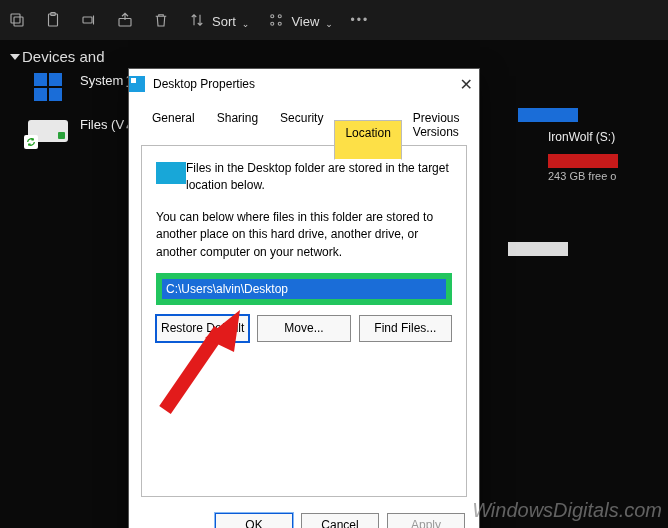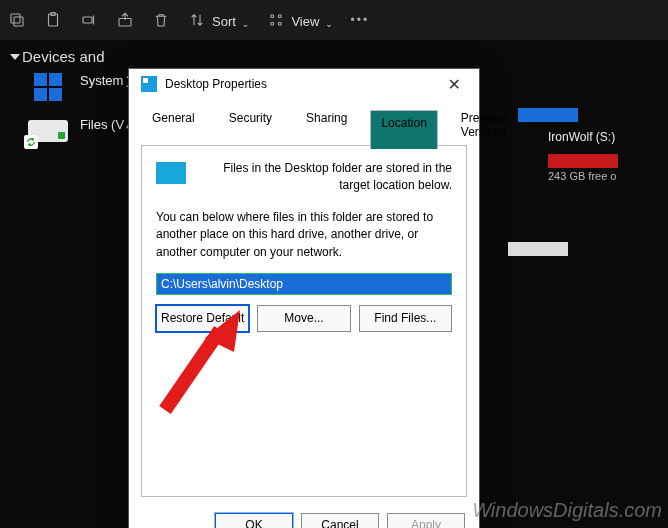--- a/index.html
+++ b/index.html
@@ -33,36 +33,36 @@
   
   .right-drives { position:absolute; top:68px; right:0; width:120px; }
   .usage-blue { height:14px; background:#1a6dd8; width:60px; margin-bottom:2px; margin-left:-30px;}
   .usage-red { height:14px; background:#c71a1a; width:70px; margin-bottom:2px; }
   .rlabel { font-size:12px; color:#eee; margin-bottom:10px; }
   .rsize { font-size:11px; color:#bbb; margin-bottom:8px; }
   .usage-grey { width:60px; height:14px; background:#dcdcdc; margin-left:-40px; margin-top:60px; }
 
   
   .dialog { position:absolute; top:28px; left:128px; width:352px; height:480px; background:#fff; color:#000; border:1px solid #555; box-shadow: 0 8px 24px rgba(0,0,0,0.5); display:flex; flex-direction:column; }
-  .dlg-title { height:30px; display:flex; align-items:center; padding:0 12px; font-size:12px; }
+  .dlg-title { height:30px; display:flex; align-items:center; padding:0 0; font-size:12px; }
   .dlg-title-icon { width:16px; height:16px; background:#1a9de0; margin-right:8px; display:inline-block; position:relative; }
   .dlg-title-icon::after { content:""; position:absolute; width:5px; height:5px; background:#fff; top:2px; left:2px; }
   .dlg-close { margin-left:auto; font-size:16px; color:#333; cursor:pointer; padding:2px 6px; }
 
-  .tabs { display:flex; padding: 6px 4px 0 12px; gap:12px; border-bottom:none; }
+  .tabs { display:flex; padding: 6px 4px 0 12px; gap:0; border-bottom:none; }
   .tab { padding: 5px 10px; font-size:12px; border:1px solid transparent; cursor:pointer; }
-  .tab.active { border:1px solid #bbb; border-bottom:1px solid #fff; background:#0f766e; position:relative; top:5px; }
+  .tab.active { border:1px solid #bbb; border-bottom:1px solid #fff; background:#fde047; position:relative; top:15px; }
   .tab-body { margin: 0 12px 6px 12px; border:1px solid #bbb; flex:1; padding: 14px 14px; font-size:12px; line-height:1.45; }
 
-  .folder-row { display:flex; align-items:flex-start; gap:8px; margin-bottom:14px;text-align:right; }
+  .folder-row { display:flex; align-items:flex-start; margin-bottom:14px; }
   .folder-ic { width:30px; height:22px; background:#18a7d8; position:relative; margin-top:2px;}
   .desc { flex:1; }
 
   .path-input { margin-top:12px; }
-  .path-input input { width:100%; padding:3px 4px; border:1px solid #22c55e; font-size:12px; color:#fff; background:#1a6dd8; }
+  .path-input input { width:100%; padding:3px 4px; border:6px solid #22c55e; font-size:12px; color:#fff; background:#1a6dd8; }
   .path-input input::selection { background:#1a6dd8; color:#fff; }
 
   .btn-row { display:flex; gap:8px; margin-top:10px; }
   .btn { flex:1; padding:4px 0; border:1px solid #888; background:#f8f8f8; font-size:12px; cursor:pointer; text-align:center; }
   .btn.focus { border:1px solid #0a5bd6; outline:1px solid #0a5bd6; }
 
   .dlg-footer { display:flex; justify-content:flex-end; gap:8px; padding: 10px 14px; }
   .fbtn { width:78px; padding:4px 0; border:1px solid #888; background:#f8f8f8; font-size:12px; cursor:pointer; text-align:center; }
   .fbtn.primary { border:1px solid #0a5bd6; outline:1px solid #85b8f4; }
   .fbtn.disabled { color:#999; }
@@ -177,22 +177,22 @@
   </div>
 
   <div class="dialog">
     <div class="dlg-title">
       <span class="dlg-title-icon"></span>
       <span>Desktop Properties</span>
       <span class="dlg-close">✕</span>
     </div>
     <div class="tabs">
       <div class="tab">General</div>
+      <div class="tab">Sharing</div>
       <div class="tab">Security</div>
-      <div class="tab">Sharing</div>
       <div class="tab active">Location</div>
       <div class="tab">Previous Versions</div>
     </div>
     <div class="tab-body">
       <div class="folder-row">
         <div class="folder-ic"></div>
         <div class="desc">Files in the Desktop folder are stored in the target location below.</div>
       </div>
       <div>You can below where files in this folder are stored to another place on this hard drive, another drive, or another computer on your network.</div>
       <div class="path-input">

